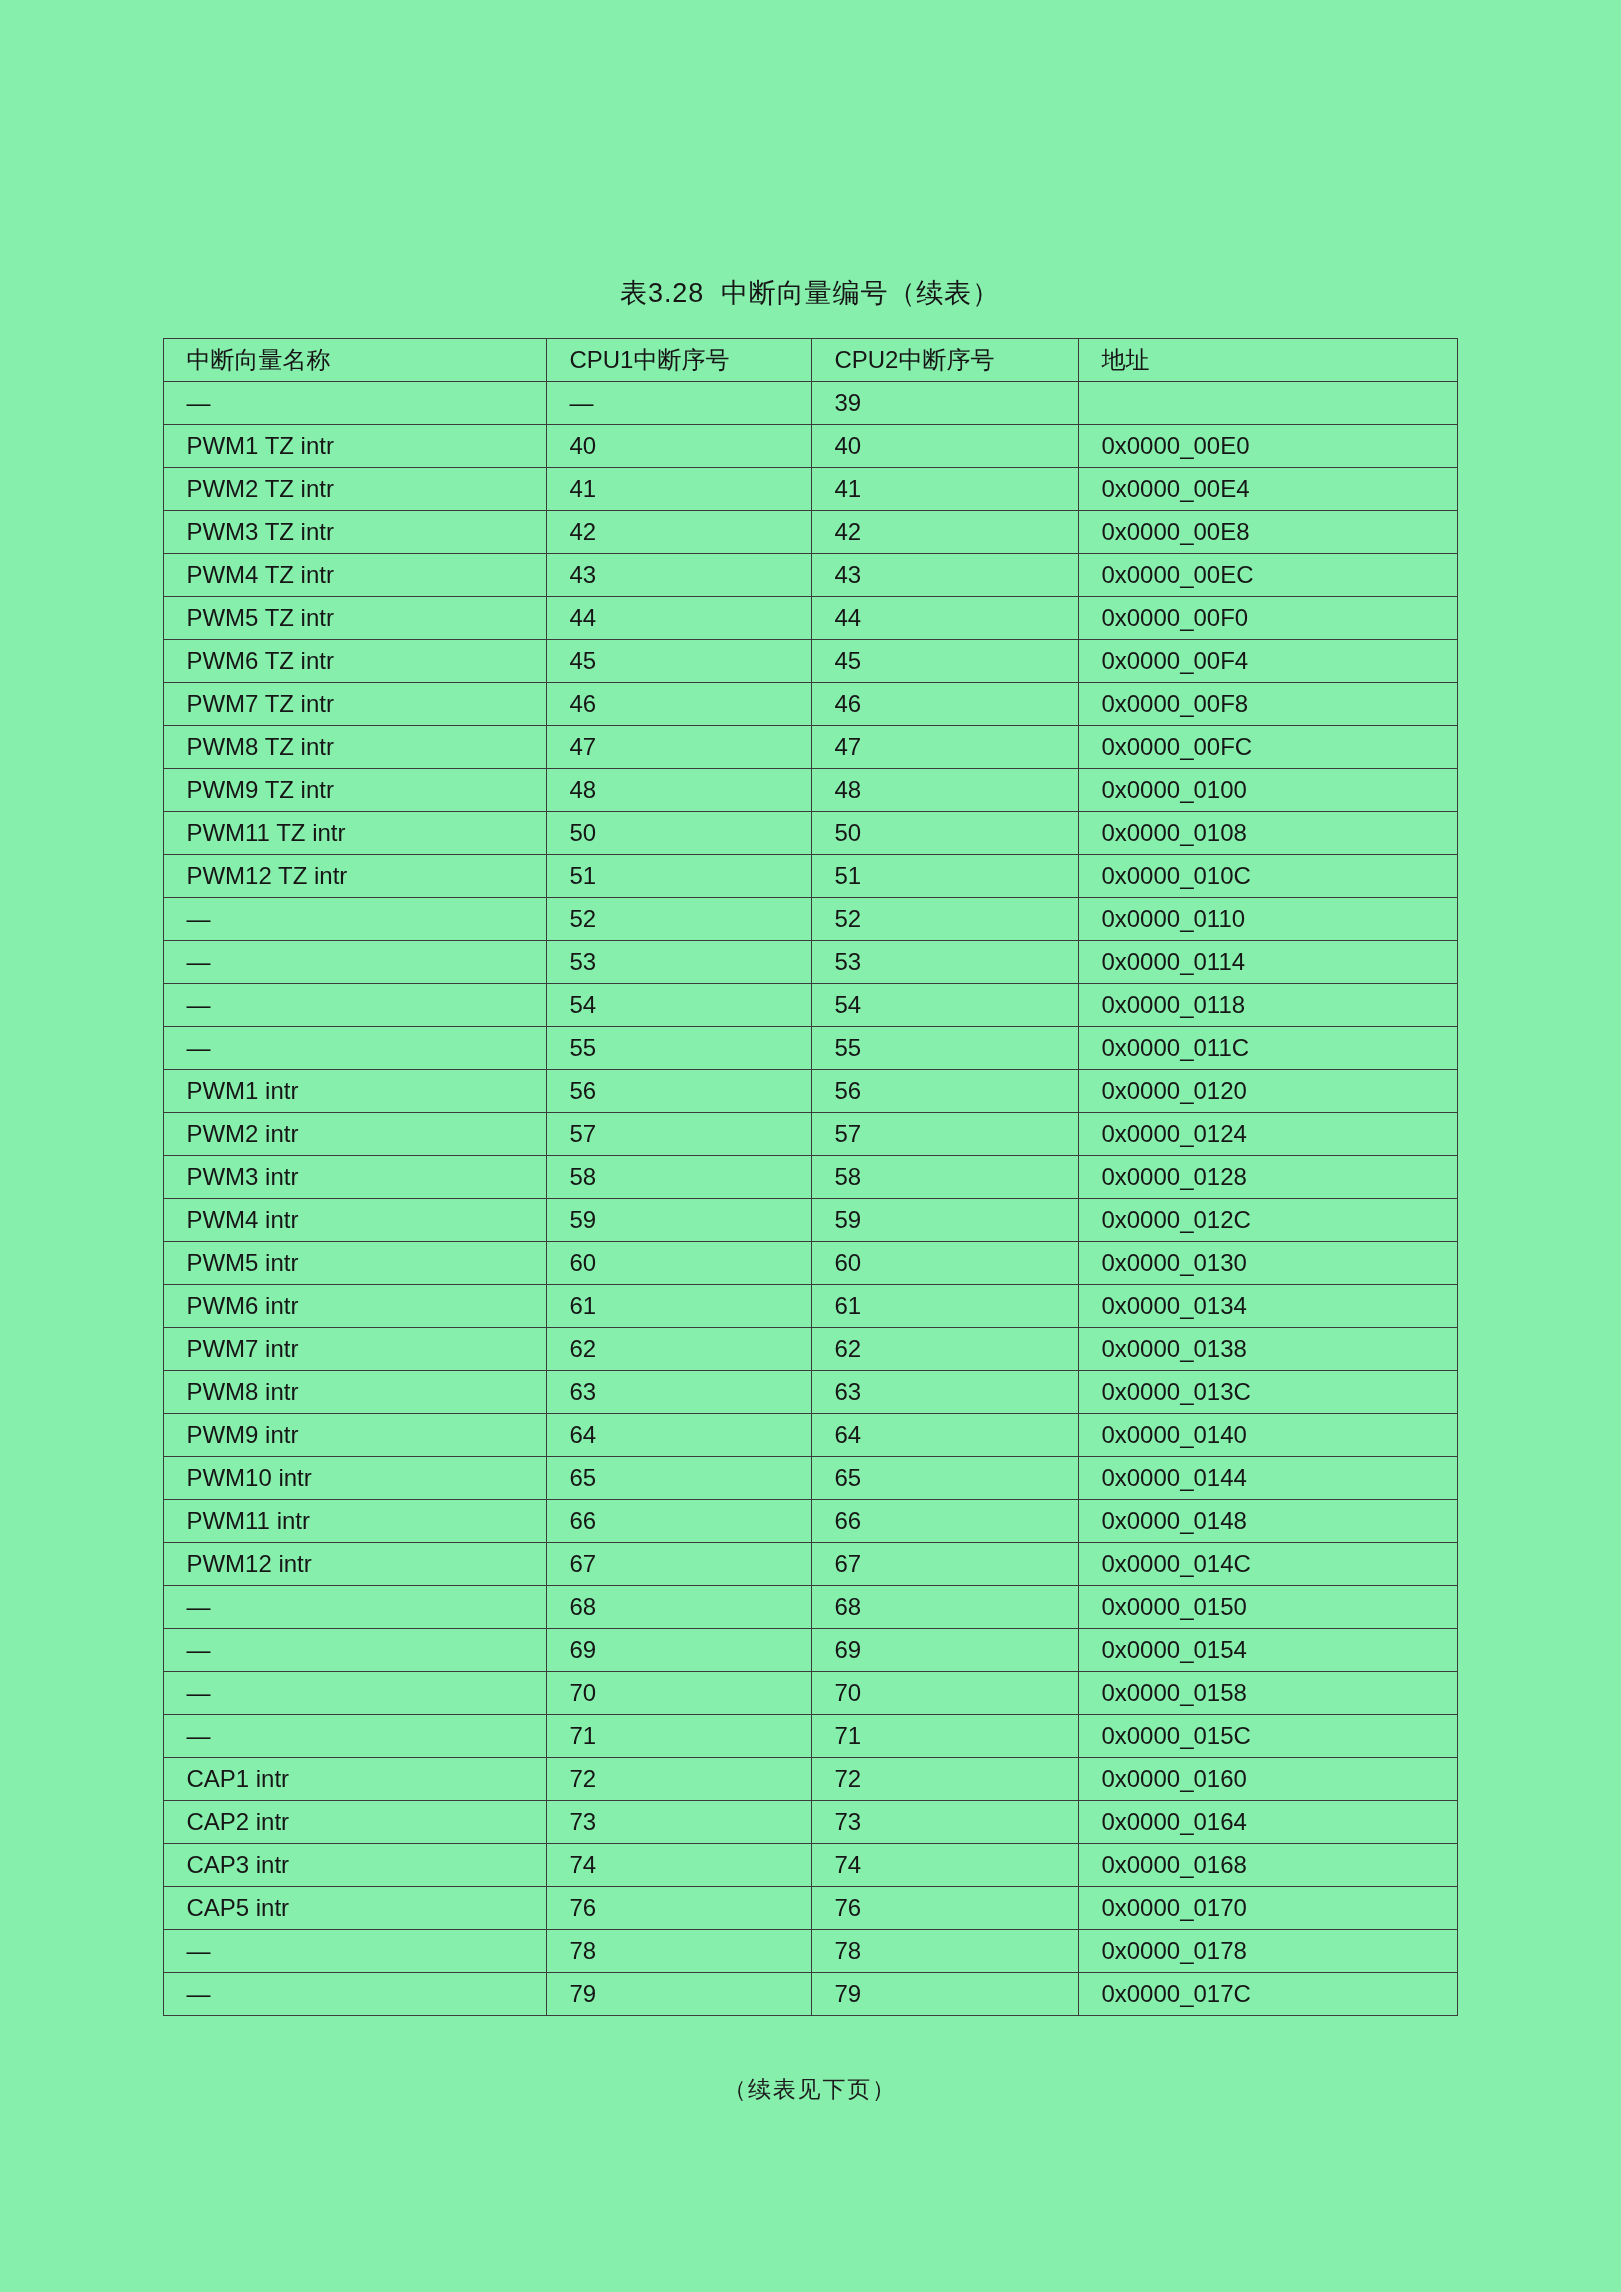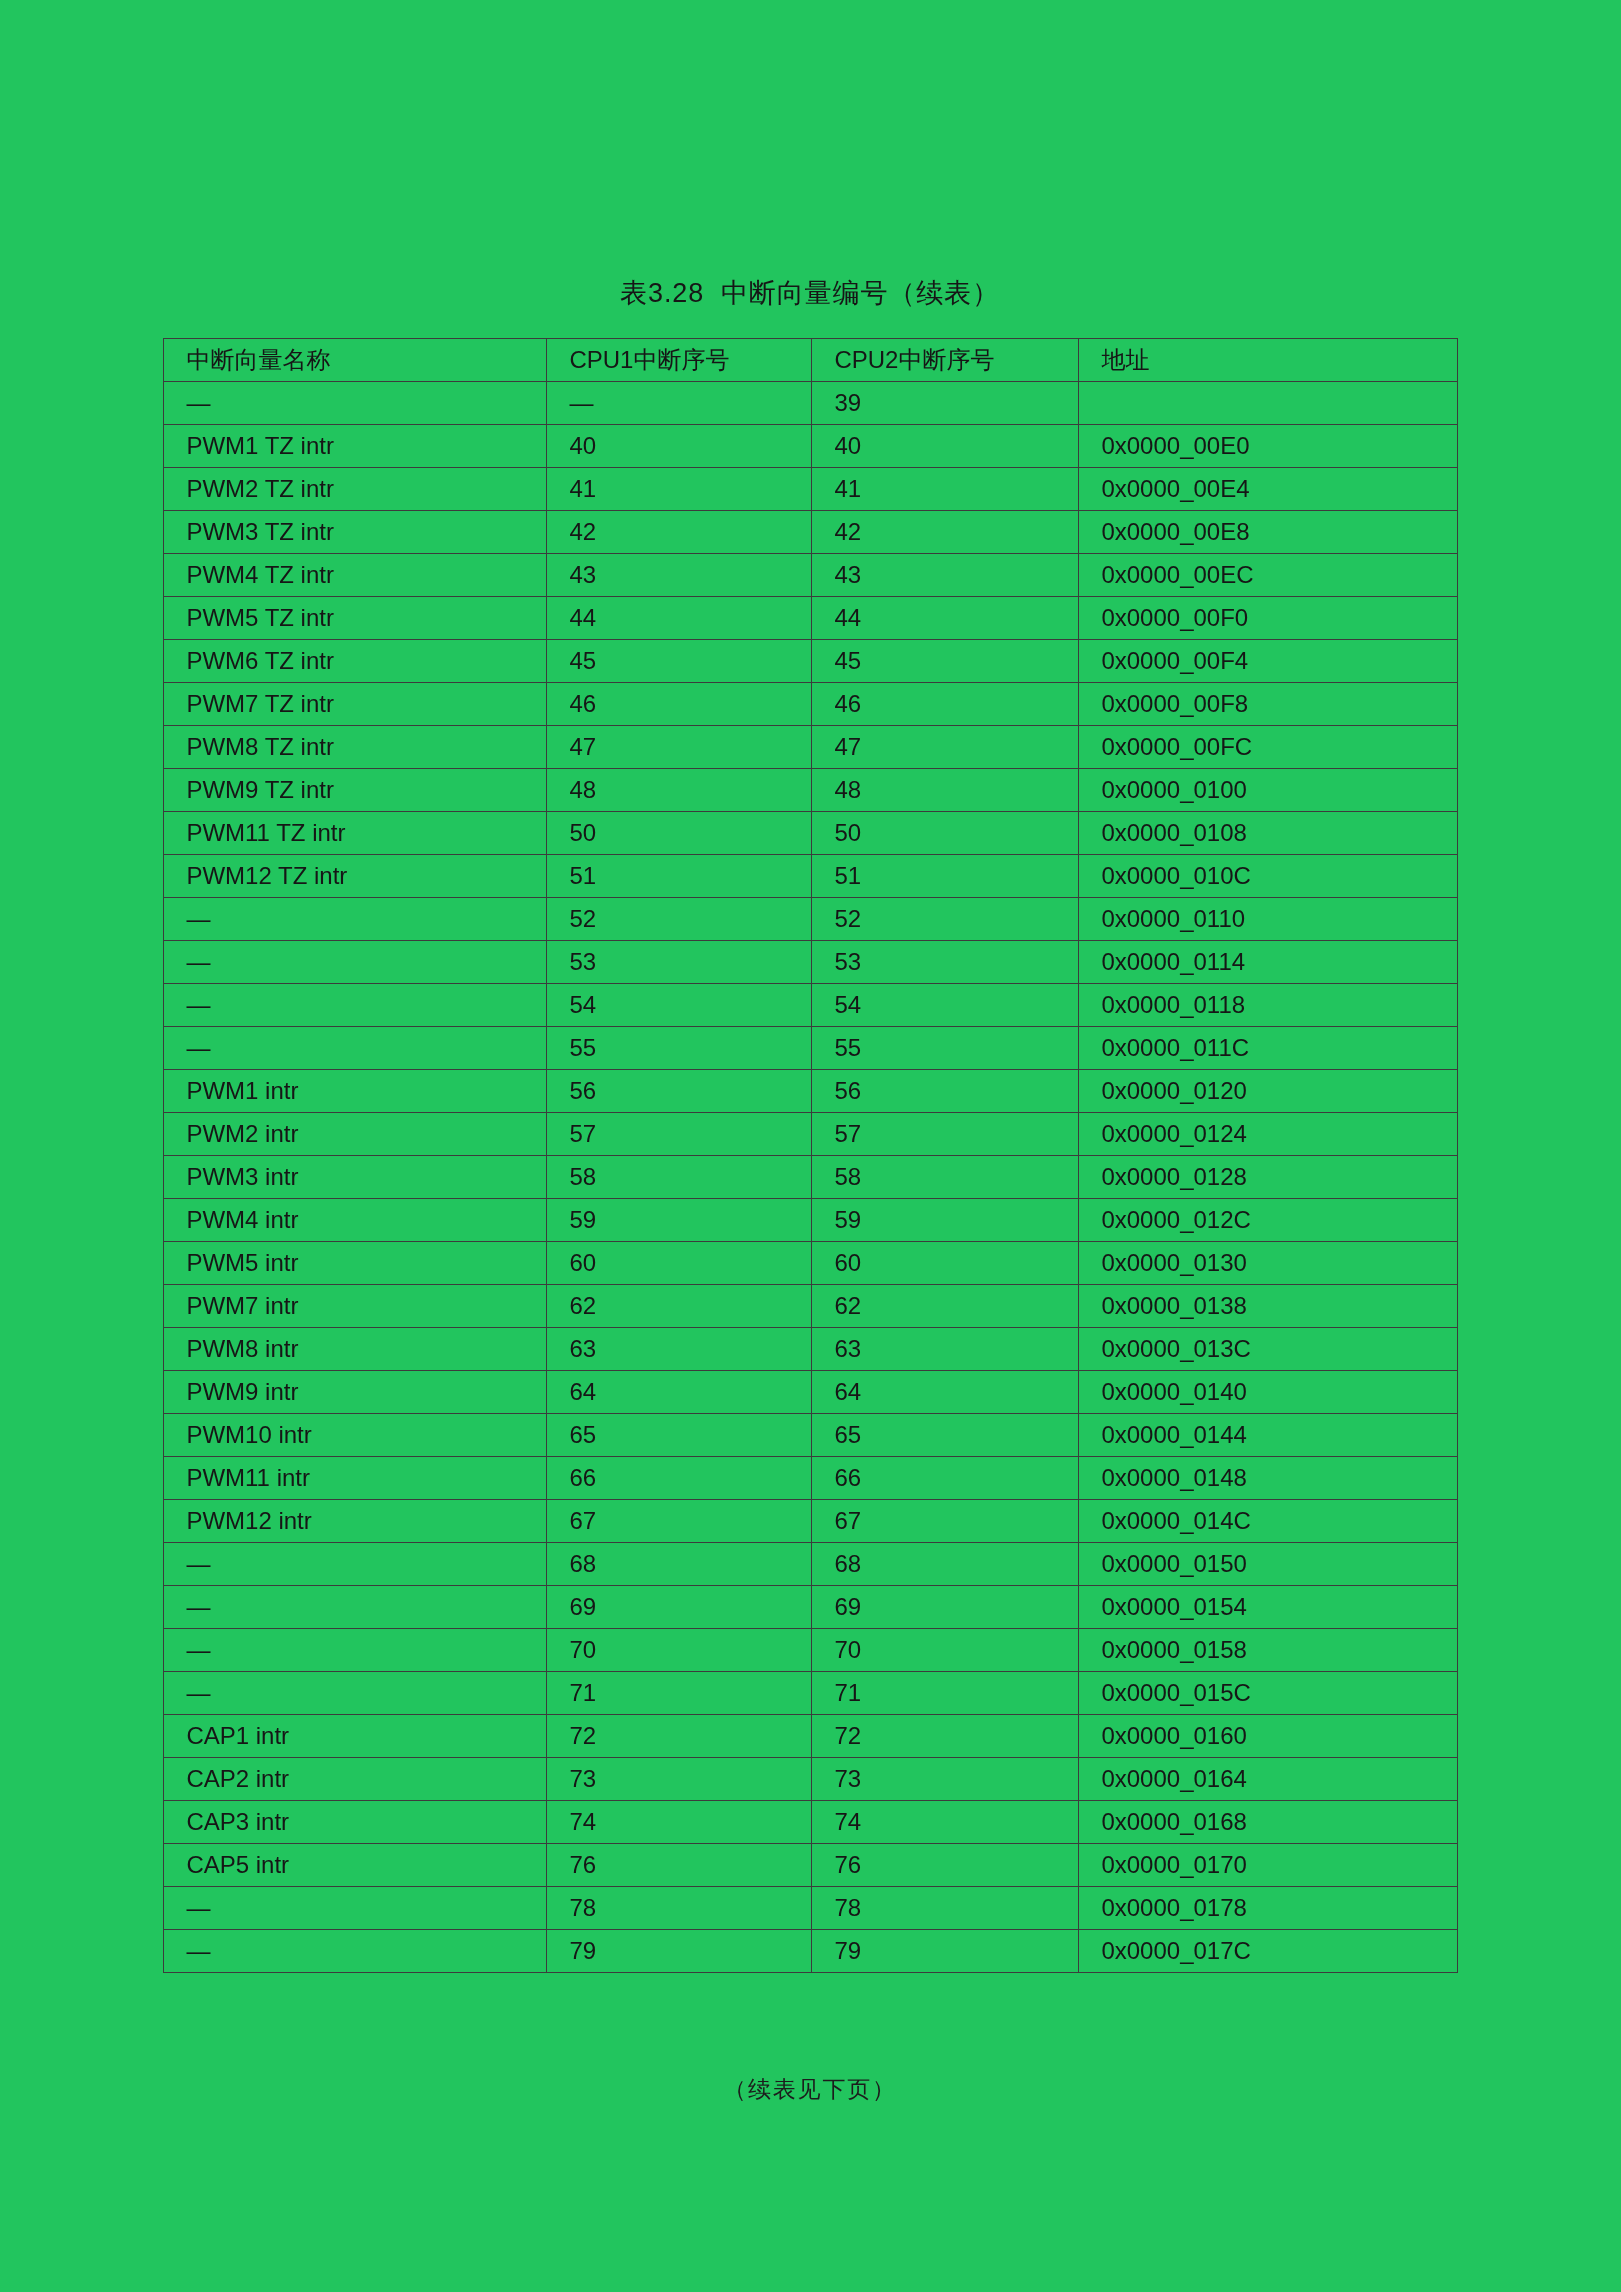--- a/index.html
+++ b/index.html
@@ -4,21 +4,21 @@
 <style>
   html, body {
     margin: 0;
     padding: 0;
     background: #e8e8e8;
   }
   .page {
     position: relative;
     width: 1621px;
     height: 2293px;
-    background: #22c55e;
+    background: #86efac;
     font-family: "Liberation Sans", "DejaVu Sans", sans-serif;
     color: #1c1c1c;
     overflow: hidden;
   }
   .table-title {
     position: absolute;
     left: 163px;
     top: 279px;
     width: 1294px;
     text-align: center;
@@ -206,20 +206,26 @@
           <td>59</td>
           <td>0x0000_012C</td>
         </tr>
         <tr>
           <td>PWM5 intr</td>
           <td>60</td>
           <td>60</td>
           <td>0x0000_0130</td>
         </tr>
         <tr>
+          <td>PWM6 intr</td>
+          <td>61</td>
+          <td>61</td>
+          <td>0x0000_0134</td>
+        </tr>
+        <tr>
           <td>PWM7 intr</td>
           <td>62</td>
           <td>62</td>
           <td>0x0000_0138</td>
         </tr>
         <tr>
           <td>PWM8 intr</td>
           <td>63</td>
           <td>63</td>
           <td>0x0000_013C</td>

